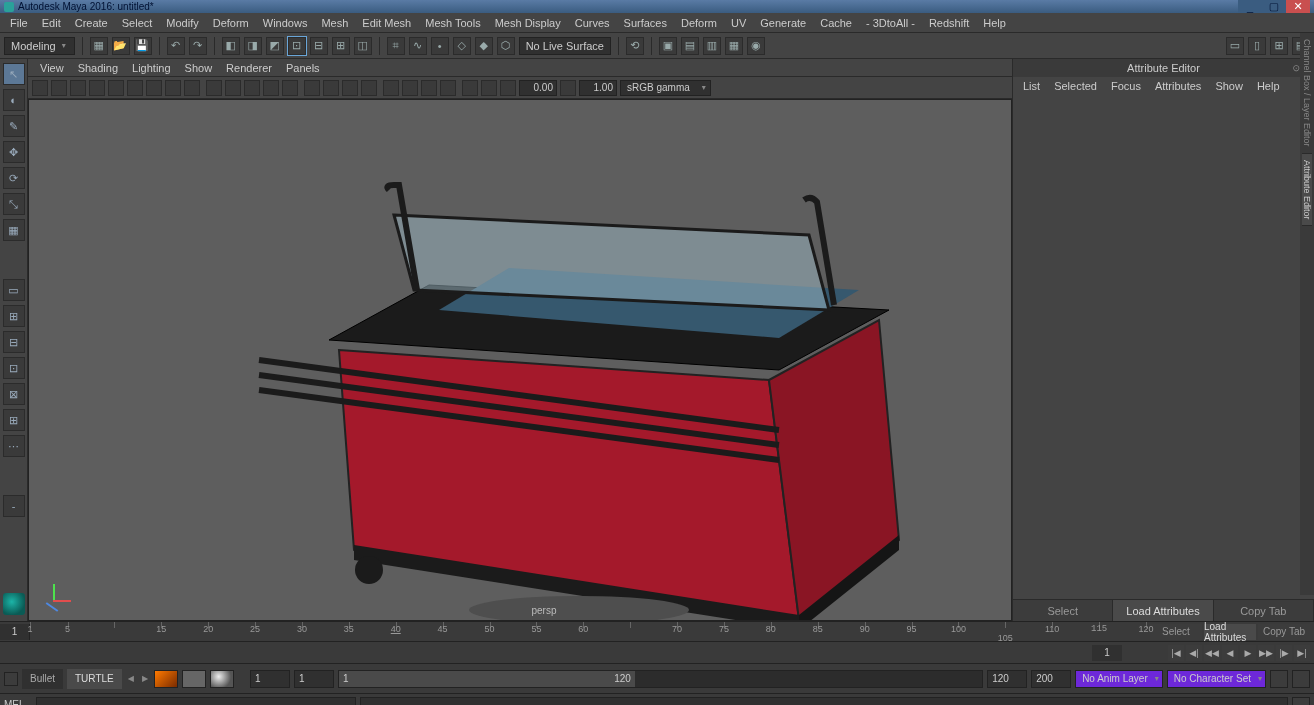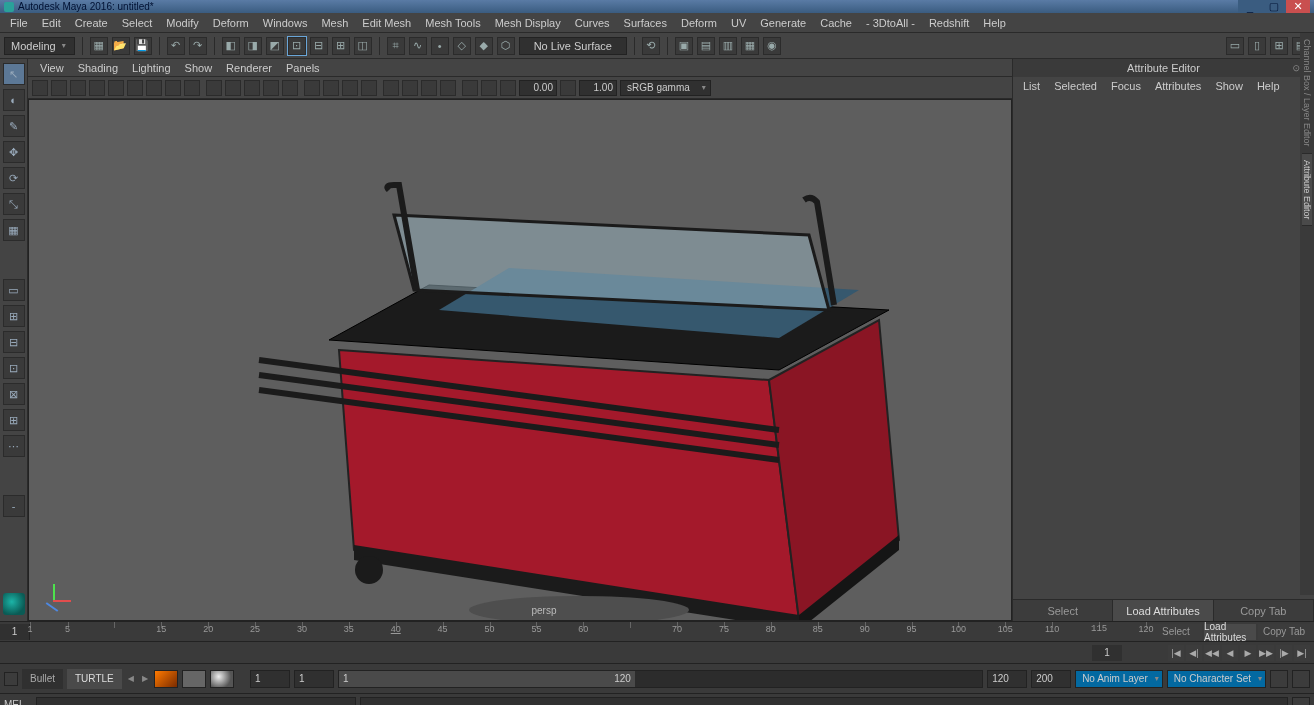--- a/index.html
+++ b/index.html
@@ -18,21 +18,21 @@
 .menubar { height: 20px; background:#444; display:flex; align-items:center; gap:2px; padding:0 4px; border-bottom:1px solid #2a2a2a;}
 .menubar .item{padding:2px 6px; color:#ccc; font-size:11px;}
 
 
 .shelf{height:26px;background:#444;display:flex;align-items:center;gap:4px;padding:0 4px;border-bottom:1px solid #2a2a2a;}
 .shelf .combo{background:#303030;border:1px solid #222;height:18px;display:flex;align-items:center;padding:0 8px 0 6px;color:#ccc;font-size:11px;gap:6px;}
 .shelf .combo .tri{font-size:8px;color:#888;}
 .shelf .sep{width:1px;height:18px;background:#2a2a2a;margin:0 3px;}
 .shelf .icon{width:18px;height:18px;display:flex;align-items:center;justify-content:center;background:#3a3a3a;border:1px solid #2b2b2b;color:#9aa;font-size:11px;}
 .shelf .icon.blue{outline:1px solid #6aa6d8;}
-.shelf .textpill{background:#303030;border:1px solid #222;height:18px;display:flex;align-items:center;padding:0 14px;color:#ccc;font-size:11px;}
+.shelf .textpill{background:#303030;border:1px solid #222;height:18px;display:flex;align-items:center;padding:0 6px;color:#ccc;font-size:11px;}
 .right-shelf{margin-left:auto;display:flex;gap:4px;}
 
 
 .workspace{display:flex;height:562px;}
 .lefttool-col{width:28px;background:#444;display:flex;flex-direction:column;align-items:center;gap:4px;padding-top:4px;border-right:1px solid #2a2a2a;}
 .lefttool-col .tbtn{width:22px;height:22px;background:#3a3a3a;border:1px solid #2b2b2b;display:flex;align-items:center;justify-content:center;color:#9ab;}
 .lefttool-col .tbtn.sel{background:#5c7896;}
 .lefttool-col .gap{height:30px;}
 .lefttool-col .maya-logo{margin-top:auto;margin-bottom:6px;width:22px;height:22px;background:radial-gradient(circle at 40% 40%, #1cb4a7 0%, #0a5b55 70%);border-radius:3px;}
 
@@ -88,21 +88,21 @@
 .playback .play-icons{margin-left:auto;display:flex;gap:2px;padding-right:4px;}
 .playback .pi{width:16px;height:16px;background:#3c3c3c;display:flex;align-items:center;justify-content:center;color:#aaa;font-size:9px;}
 
 .rangebar{height:30px;background:#3a3a3a;display:flex;align-items:center;border-top:1px solid #222;gap:4px;padding:0 4px;}
 .rangebar .tab{height:20px;background:#303030;padding:0 8px;display:flex;align-items:center;color:#aaa;font-size:10px;}
 .rangebar .tab.active{background:#4a4a4a;color:#ddd;}
 .rangebar .tri{font-size:8px;color:#888;padding:0 2px;}
 .rangebar .nb{width:40px;height:18px;background:#303030;border:1px solid #222;color:#ccc;font-size:10px;display:flex;align-items:center;padding:0 4px;}
 .rangebar .slider{flex:1;height:18px;background:#2c2c2c;border:1px solid #222;position:relative;}
 .rangebar .slider .handle{position:absolute;left:0;top:0;height:100%;width:46%;background:#4a4a4a;display:flex;align-items:center;color:#ccc;font-size:10px;padding:0 4px;justify-content:space-between;}
-.rangebar .combo3{height:18px;background:#0369a1;border:1px solid #222;color:#ccc;font-size:10px;display:flex;align-items:center;padding:0 14px 0 6px;position:relative;min-width:80px;}
+.rangebar .combo3{height:18px;background:#6d28d9;border:1px solid #222;color:#ccc;font-size:10px;display:flex;align-items:center;padding:0 14px 0 6px;position:relative;min-width:80px;}
 .rangebar .combo3::after{content:"▾";position:absolute;right:3px;color:#888;font-size:8px;}
 .rangebar .sw{width:24px;height:18px;border:1px solid #222;}
 .rangebar .spacer2{flex:0 0 8px;}
 .rangebar .swatch-fire{background:linear-gradient(135deg,#ff7a00,#7a2b00);}
 .rangebar .swatch-grey{background:#666;}
 .rangebar .swatch-sphere{background:radial-gradient(circle at 35% 35%, #eee 0%, #555 70%);}
 .rangebar .endicon{width:18px;height:18px;background:#3c3c3c;border:1px solid #222;}
 
 .cmdline{height:22px;background:#3a3a3a;display:flex;align-items:center;border-top:1px solid #222;gap:4px;padding:0 4px;}
 .cmdline .label{width:28px;color:#ccc;font-size:10px;}
@@ -365,21 +365,21 @@
       <div class="ticklabel" style="left: 66.3866%;">80</div>
       <div class="tick" style="left: 70.5882%;"></div>
       <div class="ticklabel" style="left: 70.5882%;">85</div>
       <div class="tick" style="left: 74.7899%;"></div>
       <div class="ticklabel" style="left: 74.7899%;">90</div>
       <div class="tick" style="left: 78.9916%;"></div>
       <div class="ticklabel" style="left: 78.9916%;">95</div>
       <div class="tick" style="left: 83.1933%;"></div>
       <div class="ticklabel" style="left: 83.1933%;">100</div>
       <div class="tick" style="left: 87.395%;"></div>
-      <div class="ticklabel" style="left: 87.395%;">105</div>
+      <div class="ticklabel" style="left: 87.395%; margin-top: 9px;">105</div>
       <div class="tick" style="left: 91.5966%;"></div>
       <div class="ticklabel" style="left: 91.5966%;">110</div>
       <div class="tick" style="left: 95.7983%;"></div>
       <div class="ticklabel" style="left: 95.7983%; font-family: Liberation Mono, monospace;">115</div>
       <div class="tick" style="left: 100%;"></div>
       <div class="ticklabel" style="left: 100%;">120</div>
     </div>
   <div class="right-actions">
     <div class="rbtn">Select</div>
     <div class="rbtn active">Load Attributes</div>

